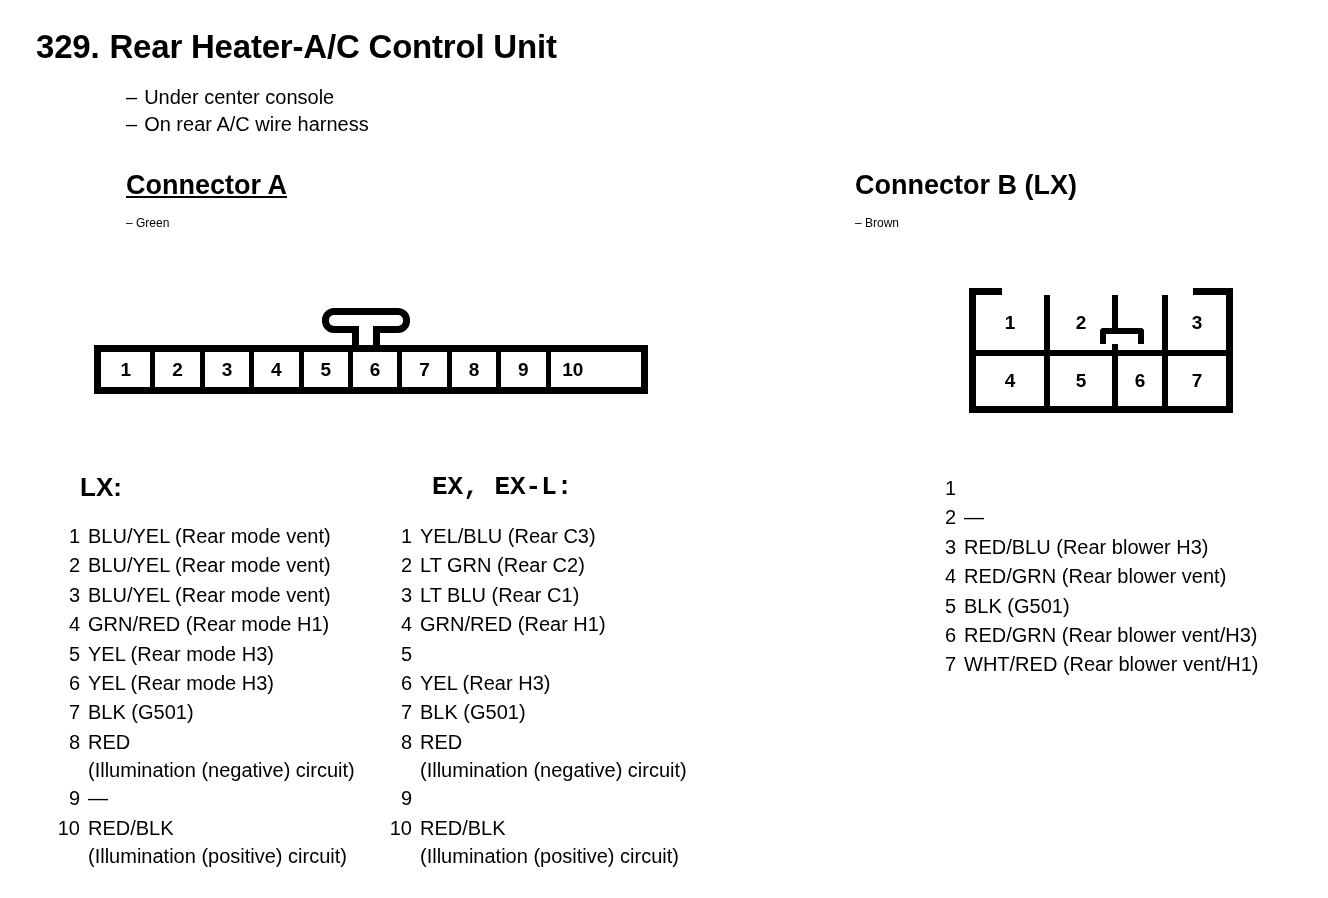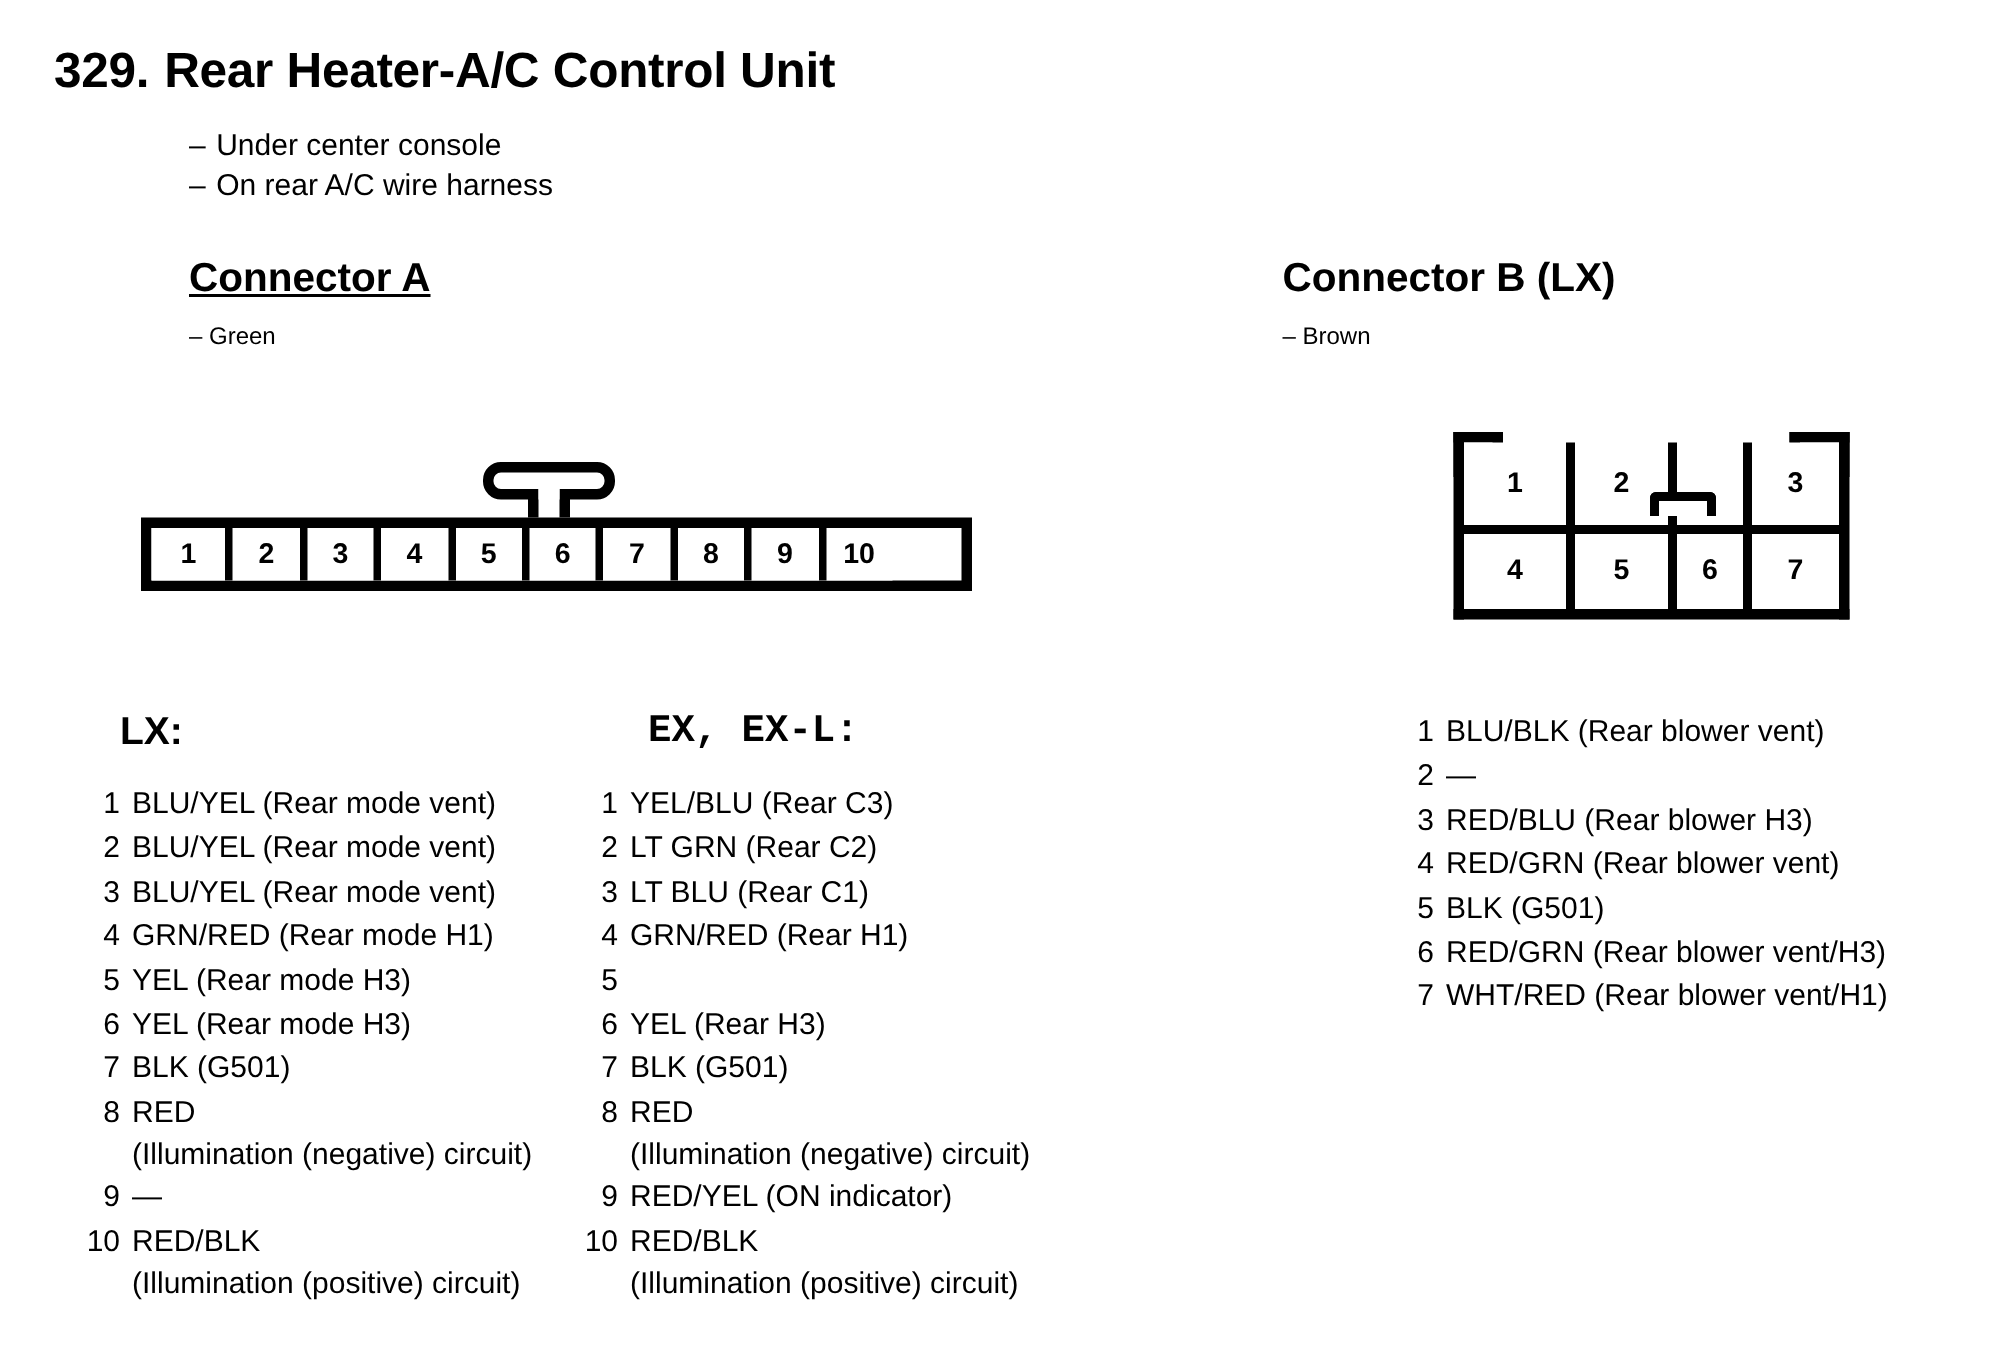--- a/index.html
+++ b/index.html
@@ -40,21 +40,21 @@
 
   
   .conn-heading {
     position: absolute;
     font-size: 27px;
     font-weight: bold;
     white-space: nowrap;
   }
   .conn-sub {
     position: absolute;
-    font-size: 16px;
+    font-size: 12px;
     white-space: nowrap;
   }
   #connA-heading { left: 126px; top: 170px; text-decoration: underline; }
   #connA-sub     { left: 126px; top: 216px; }
   #connB-heading { left: 855px; top: 170px; }
   #connB-sub     { left: 855px; top: 216px; }
 
   
   #connA-drawing {
     position: absolute;
@@ -412,36 +412,34 @@
     <div>
       <div class="pin-row">
         <span class="pin-num">8</span>
         <span class="pin-desc">RED</span>
       </div>
       <div class="pin-cont">(Illumination (negative) circuit)</div>
     </div>
     <div>
       <div class="pin-row">
         <span class="pin-num">9</span>
-        <span class="pin-desc">RED/YEL (ON indicator)</span>
       </div>
     </div>
     <div>
       <div class="pin-row">
         <span class="pin-num">10</span>
         <span class="pin-desc">RED/BLK</span>
       </div>
       <div class="pin-cont">(Illumination (positive) circuit)</div>
     </div>
   </div>
 <div class="pin-list" id="connB-list">
     <div>
       <div class="pin-row">
         <span class="pin-num">1</span>
-        <span class="pin-desc">BLU/BLK (Rear blower vent)</span>
       </div>
     </div>
     <div>
       <div class="pin-row">
         <span class="pin-num">2</span>
         <span class="pin-desc">—</span>
       </div>
     </div>
     <div>
       <div class="pin-row">

